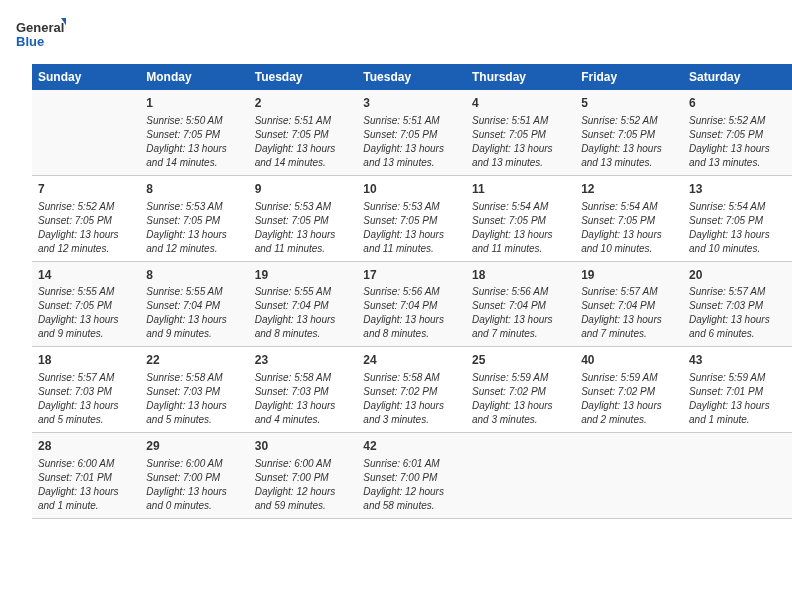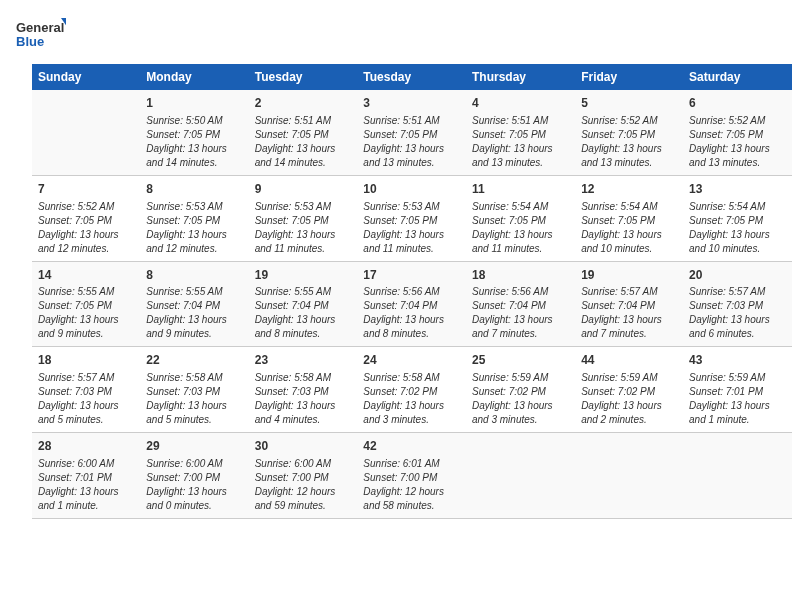--- a/index.html
+++ b/index.html
@@ -210,21 +210,21 @@
         </td>
         <td>
           <span class="day-number">24</span>
           <div class="cell-text">Sunrise: 5:58 AM<br>Sunset: 7:02 PM<br>Daylight: 13 hours<br>and 3 minutes.</div>
         </td>
         <td>
           <span class="day-number">25</span>
           <div class="cell-text">Sunrise: 5:59 AM<br>Sunset: 7:02 PM<br>Daylight: 13 hours<br>and 3 minutes.</div>
         </td>
         <td>
-          <span class="day-number">44</span>
+          <span class="day-number">40</span>
           <div class="cell-text">Sunrise: 5:59 AM<br>Sunset: 7:02 PM<br>Daylight: 13 hours<br>and 2 minutes.</div>
         </td>
         <td>
           <span class="day-number">43</span>
           <div class="cell-text">Sunrise: 5:59 AM<br>Sunset: 7:01 PM<br>Daylight: 13 hours<br>and 1 minute.</div>
         </td>
       </tr>
       <tr>
         <td>
           <span class="day-number">28</span>

